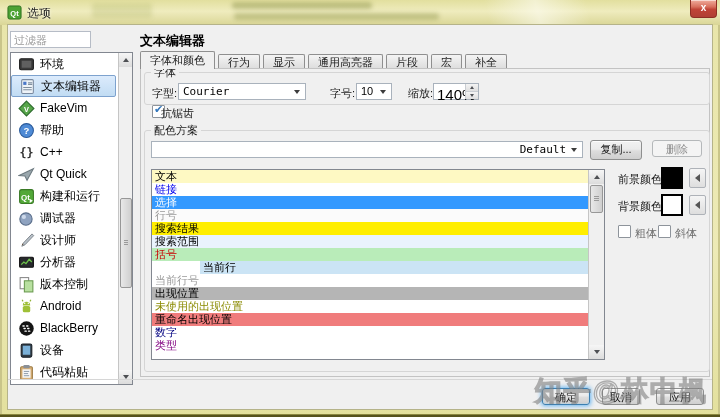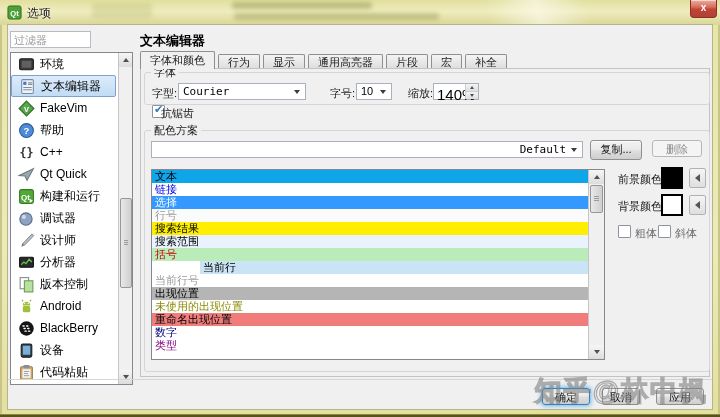--- a/index.html
+++ b/index.html
@@ -341,21 +341,21 @@
     <div class="group g-scheme">
       <span class="group-title">配色方案</span>
       <div class="combo mono" style="left:6px; top:10px; width:432px;text-align:right;">
         <span>Default</span><span class="caret"></span>
       </div>
       <div class="btn" style="left:445px; top:9px; width:52px; height:20px; line-height:16px;">复制...</div>
       <div class="btn disabled" style="left:507px; top:9px; width:50px; height:17px; line-height:16px;">删除</div>
 
       <div class="color-list">
         <div id="color-mount">
-            <div class="color-row" style="color: rgb(0, 0, 0); background-color: #0ea5e9;">文本</div>
+            <div class="color-row" style="color: rgb(0, 0, 0); background-color: #fef9c3;">文本</div>
             <div class="color-row" style="color: rgb(0, 0, 238); background-color: rgb(255, 255, 255);">链接</div>
             <div class="color-row" style="color: rgb(255, 255, 255); background-color: rgb(51, 153, 255);">选择</div>
             <div class="color-row" style="color: rgb(154, 154, 154); background-color: rgb(251, 251, 251);">行号</div>
             <div class="color-row" style="color: rgb(0, 0, 0); background-color: rgb(255, 238, 0);">搜索结果</div>
             <div class="color-row" style="color: rgb(0, 0, 0); background-color: rgb(234, 243, 253);">搜索范围</div>
             <div class="color-row" style="color: rgb(200, 0, 0); background-color: rgb(185, 236, 185);">括号</div>
             <div class="color-row" style="color: rgb(0, 0, 0); background-color: rgb(203, 228, 245); margin-left: 48px;">当前行</div>
             <div class="color-row" style="color: rgb(154, 154, 154); background-color: rgb(255, 255, 255);">当前行号</div>
             <div class="color-row" style="color: rgb(0, 0, 0); background-color: rgb(181, 181, 181);">出现位置</div>
             <div class="color-row" style="color: rgb(138, 138, 0); background-color: rgb(255, 255, 255);">未使用的出现位置</div>

